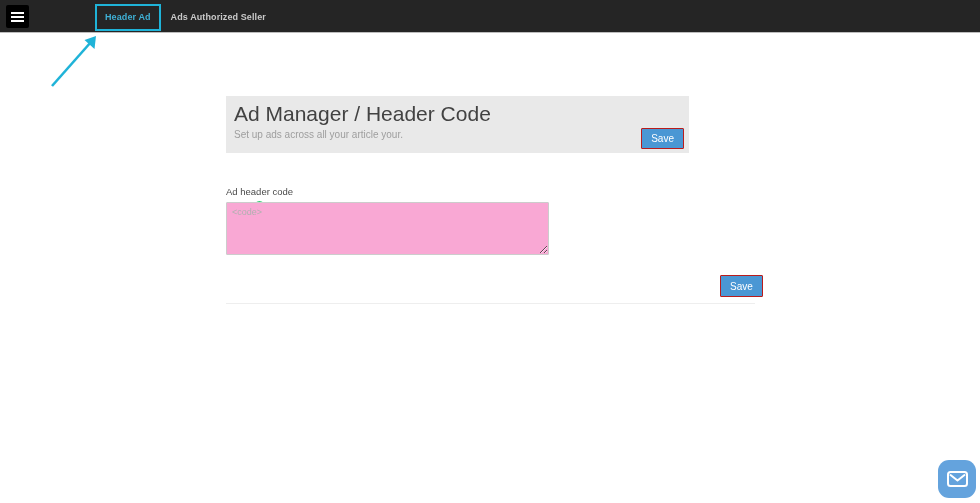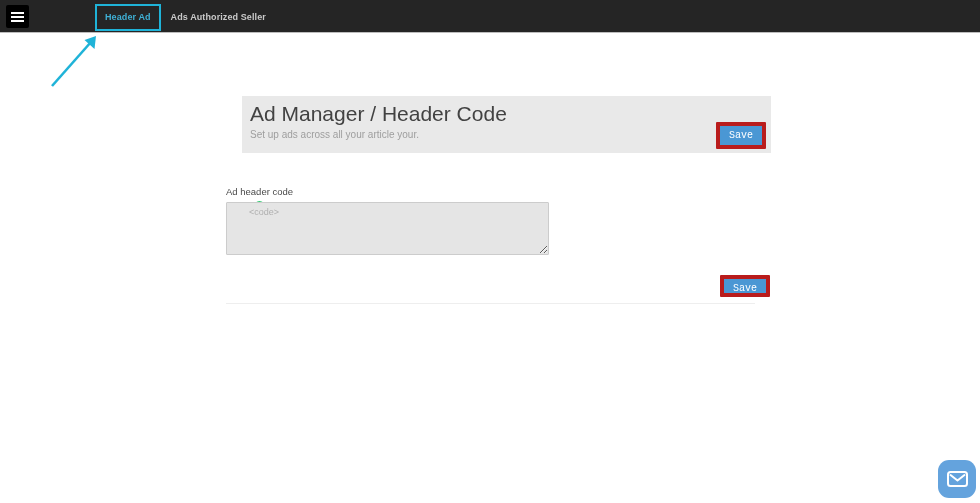--- a/index.html
+++ b/index.html
@@ -32,48 +32,48 @@
     color: #c9c9c9; text-decoration: none; white-space: nowrap;
     border: 2px solid transparent; cursor: pointer;
   }
   .tab.active { color: #3fb0d5; border-color: #1fb3d8; }
 
   
   .annotation-arrow { position: absolute; left: 44px; top: 30px; pointer-events: none; }
 
   
   .page-header {
-    position: absolute; left: 242px; top: 96px; width: 529px; height: 57px;
+    position: absolute; left: 226px; top: 96px; width: 463px; height: 57px;
     background: #e9e9e9; padding: 5px 8px;
   }
   .page-title { font-size: 21px; font-weight: normal; color: #424242; line-height: 26px; }
   .page-subtitle { font-size: 10px; color: #9e9e9e; margin-top: 2px; }
   .btn-save {
-    background: #4a97d4; border: 4px solid #b91c1c; color: #ffffff;
-    font-size: 10px; font-family: Liberation Mono, monospace;
+    background: #4a97d4; border: 1px solid #b91c1c; color: #ffffff;
+    font-size: 10px; font-family: Liberation Sans, sans-serif;
     padding: 4px 9px; border-radius: 1px; cursor: pointer; line-height: 11px;
   }
   .page-header .btn-save { position: absolute; right: 5px; bottom: 4px; }
 
   
   .field-label-row {
     position: absolute; left: 226px; top: 186px; height: 12px;
     display: flex; align-items: center; gap: 4px; flex-direction: column;
   }
   .field-label { font-size: 9.5px; color: #4a4a4a; }
   .help-badge {
     width: 11px; height: 11px; border-radius: 50%; background: #2ecc71;
     color: #ffffff; font-size: 8px; font-weight: bold; line-height: 11px;
     text-align: center; cursor: pointer; display: inline-block;
   }
   .code-textarea {
     position: absolute; left: 226px; top: 202px; width: 323px; height: 53px;
     border: 1px solid #cccccc; border-radius: 1px; resize: both;
     font-family: "Liberation Sans", sans-serif; font-size: 9px; color: #444;
-    padding: 4px 22px; outline: none; background: #e5e5e5;
+    padding: 4px 5px; outline: none; background: #f9a8d4;
   }
   .code-textarea::placeholder { color: #b0b0b0; opacity: 1; }
   .bottom-save { position: absolute; left: 720px; top: 275px; height: 22px; }
   .divider {
     position: absolute; left: 226px; top: 303px; width: 529px; height: 1px;
     background: #eeeeee;
   }
 
   
   .chat-launcher {

